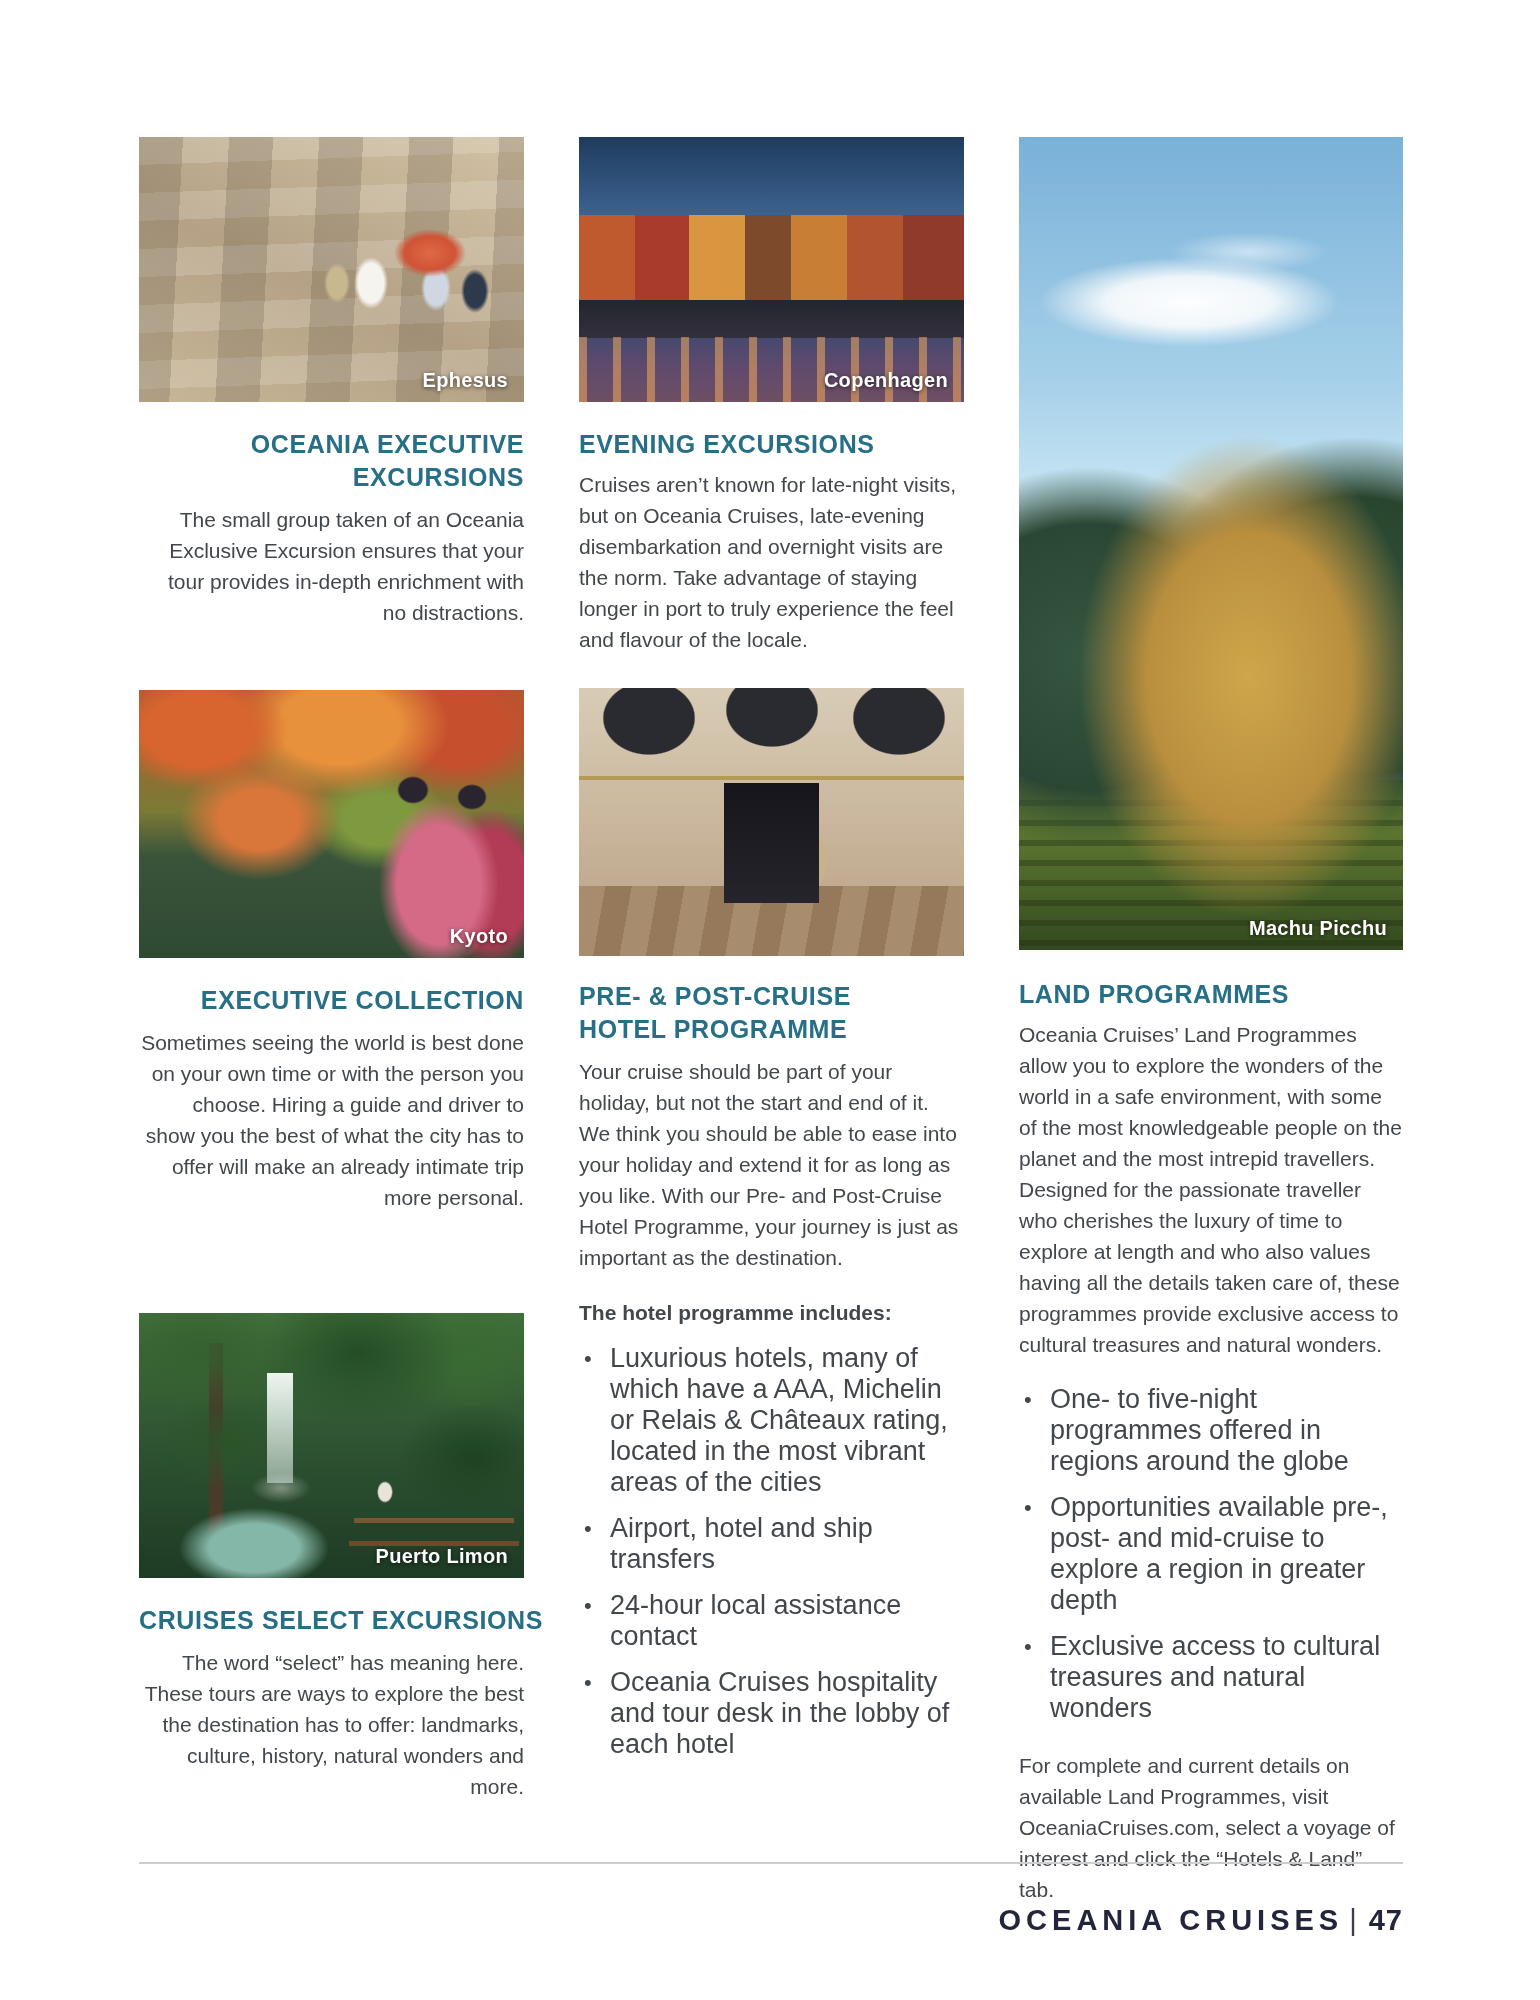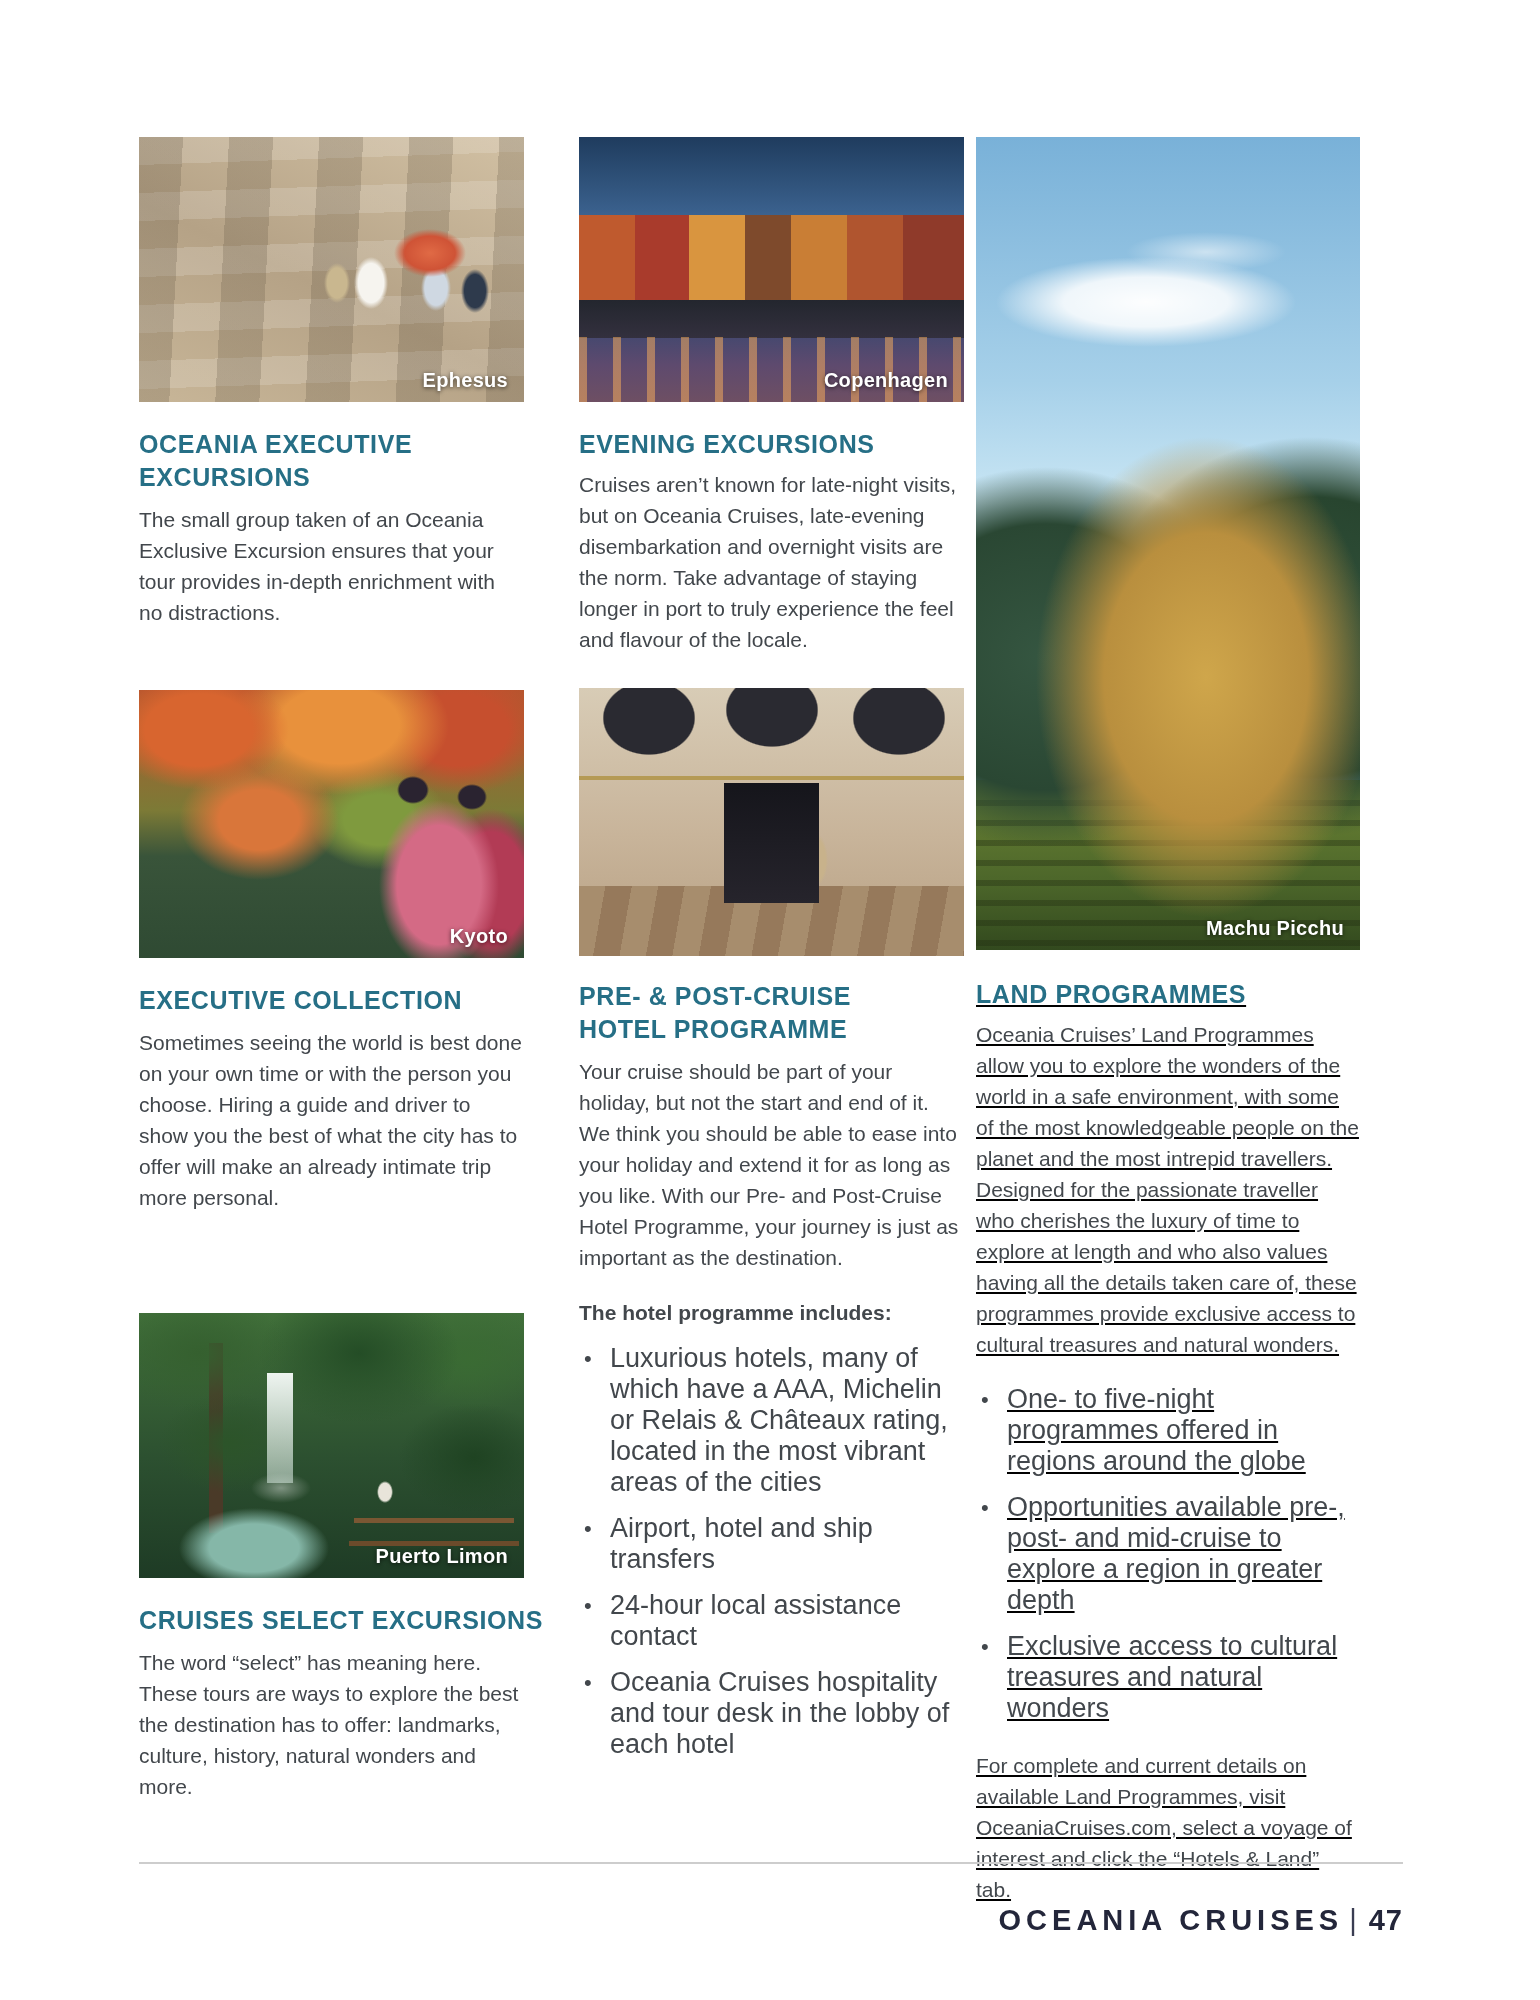--- a/index.html
+++ b/index.html
@@ -2,23 +2,23 @@
 <html><head>
 <meta charset="utf-8">
 <style>
   html,body{margin:0;padding:0;}
   body{
     width:1540px;height:2000px;position:relative;background:#ffffff;
     font-family:"Liberation Sans","DejaVu Sans",sans-serif;
     -webkit-font-smoothing:antialiased;
   }
   .col{position:absolute;top:137px;width:385px;}
-  #col1{left:139px;}
+  #col1{left:139px;text-align:right;}
   #col2{left:579px;}
-  #col3{left:976px;width:384px;text-decoration:underline;}
+  #col3{left:1019px;width:384px;}
 
   .photo{position:relative;width:100%;height:265px;background-repeat:no-repeat;background-color:#7b7b6d;overflow:hidden;}
   .caption{
     position:absolute;right:16px;bottom:10px;color:#ffffff;
     font-weight:bold;font-size:20px;letter-spacing:.3px;
     text-shadow:0 1px 4px rgba(0,0,0,.65);white-space:nowrap;
   }
   h2.heading{
     color:#266f86;font-size:25px;line-height:33px;font-weight:bold;
     letter-spacing:.6px;margin:26px 0 0 0;

